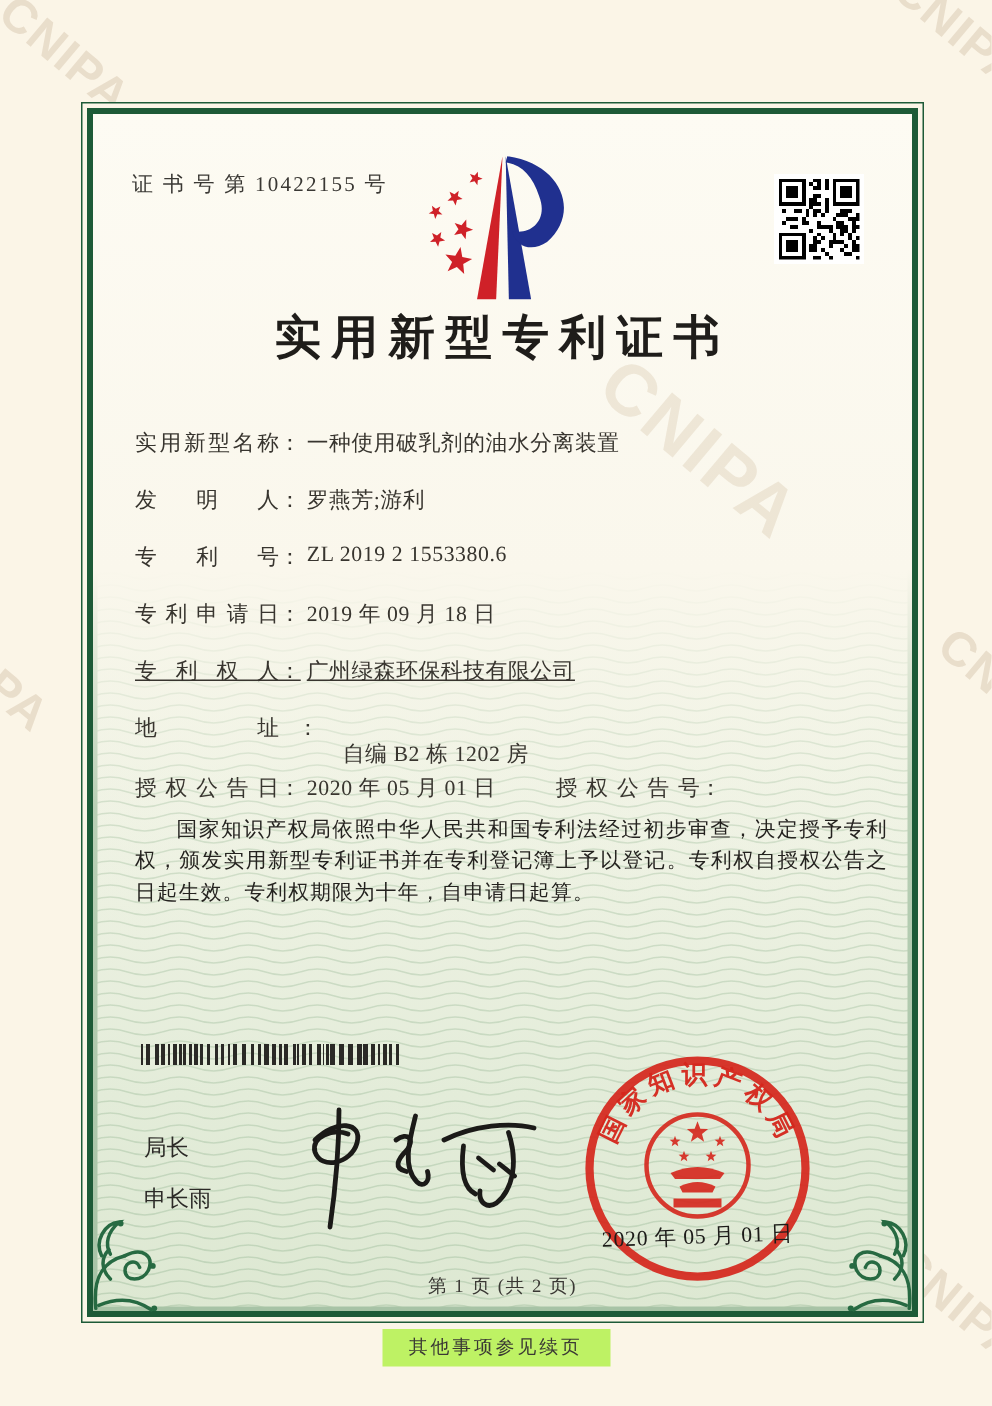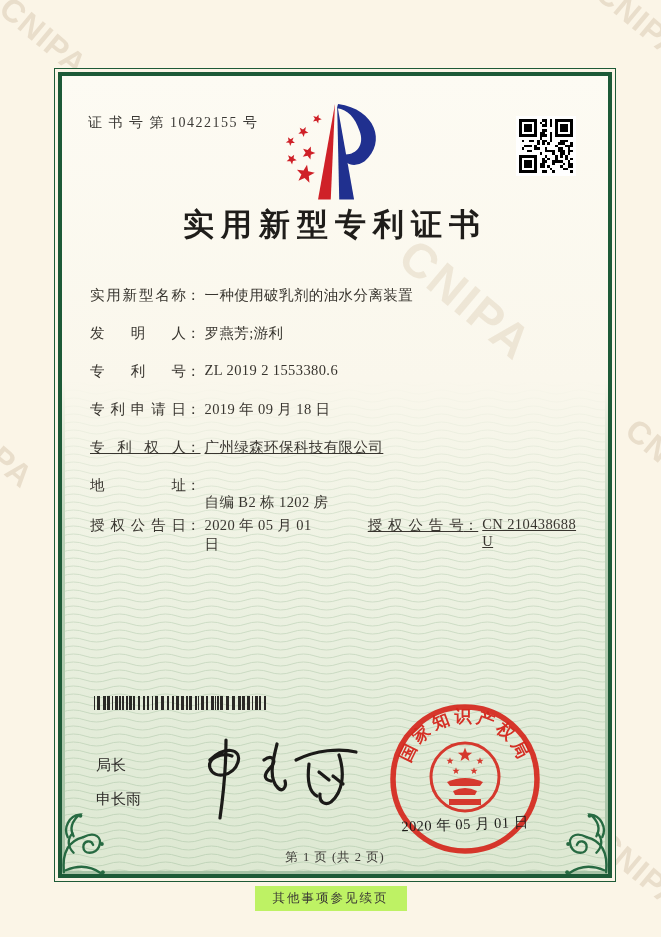--- a/index.html
+++ b/index.html
@@ -257,40 +257,40 @@
   <div class="frow" style="top:324px;">
     <span class="flabel">专利申请日</span>
       <span class="fcolon">：</span>
     <span class="fvalue">2019 年 09 月 18 日</span>
   </div>
   <div class="frow" style="top:362px;text-decoration:underline;">
     <span class="flabel">专利权人</span>
       <span class="fcolon">：</span>
     <span class="fvalue">广州绿森环保科技有限公司</span>
   </div>
-  <div class="frow" style="top:400px;">
+  <div class="frow" style="top:400px;gap:12px;">
     <span class="flabel">地址</span>
       <span class="fcolon">：</span>
     <span class="fvalue">
       <br>
       <span>自编 B2 栋 1202 房</span>
     </span>
   </div>
   <div class="frow" style="top:440px;">
     <span class="flabel">授权公告日</span>
       <span class="fcolon">：</span>
     <span class="fvalue">2020 年 05 月 01 日</span>
-    <span class="grant-group" style="margin-left:40px;text-decoration:underline;">
+    <span class="grant-group" style="margin-left:40px;">
       <span class="flabel2">授权公告号</span>
         <span class="fcolon">：</span>
-      <span class="fvalue">CN 210438688 U</span>
     </span>
   </div>
 
   <div class="paras">
+    <p>国家知识产权局依照中华人民共和国专利法经过初步审查，决定授予专利权，颁发实用新型专利证书并在专利登记簿上予以登记。专利权自授权公告之日起生效。专利权期限为十年，自申请日起算。</p>
   </div>
 
   <div class="barcode">
     <svg id="bc-svg" viewBox="0 0 172 14" preserveAspectRatio="none" shape-rendering="crispEdges">
         <rect x="0" y="0" width="1" height="14" fill="#2a2926"></rect>
         <rect x="3" y="0" width="3" height="14" fill="#2a2926"></rect>
         <rect x="9" y="0" width="3" height="14" fill="#2a2926"></rect>
         <rect x="13" y="0" width="3" height="14" fill="#2a2926"></rect>
         <rect x="18" y="0" width="1" height="14" fill="#2a2926"></rect>
         <rect x="21" y="0" width="3" height="14" fill="#2a2926"></rect>

